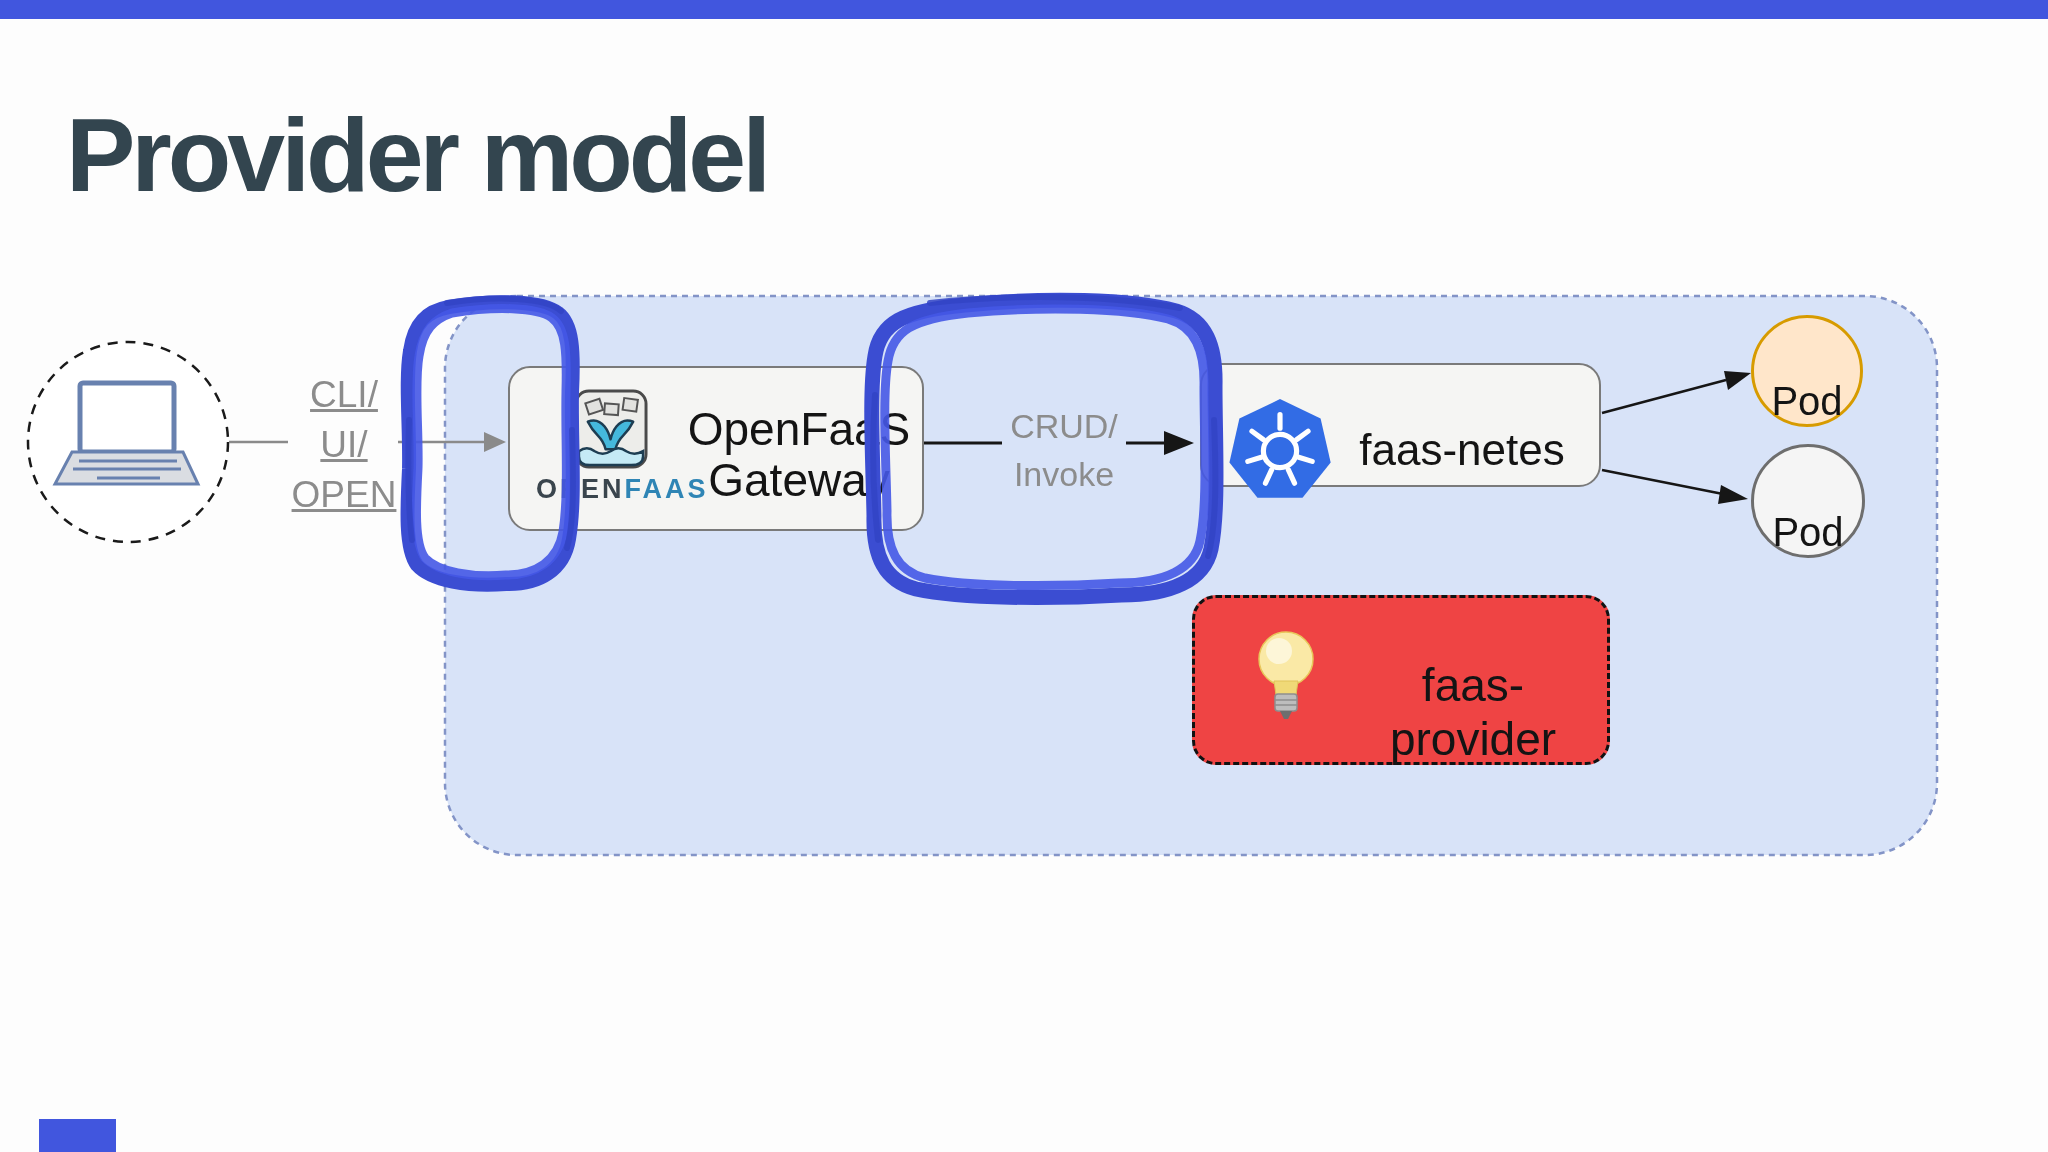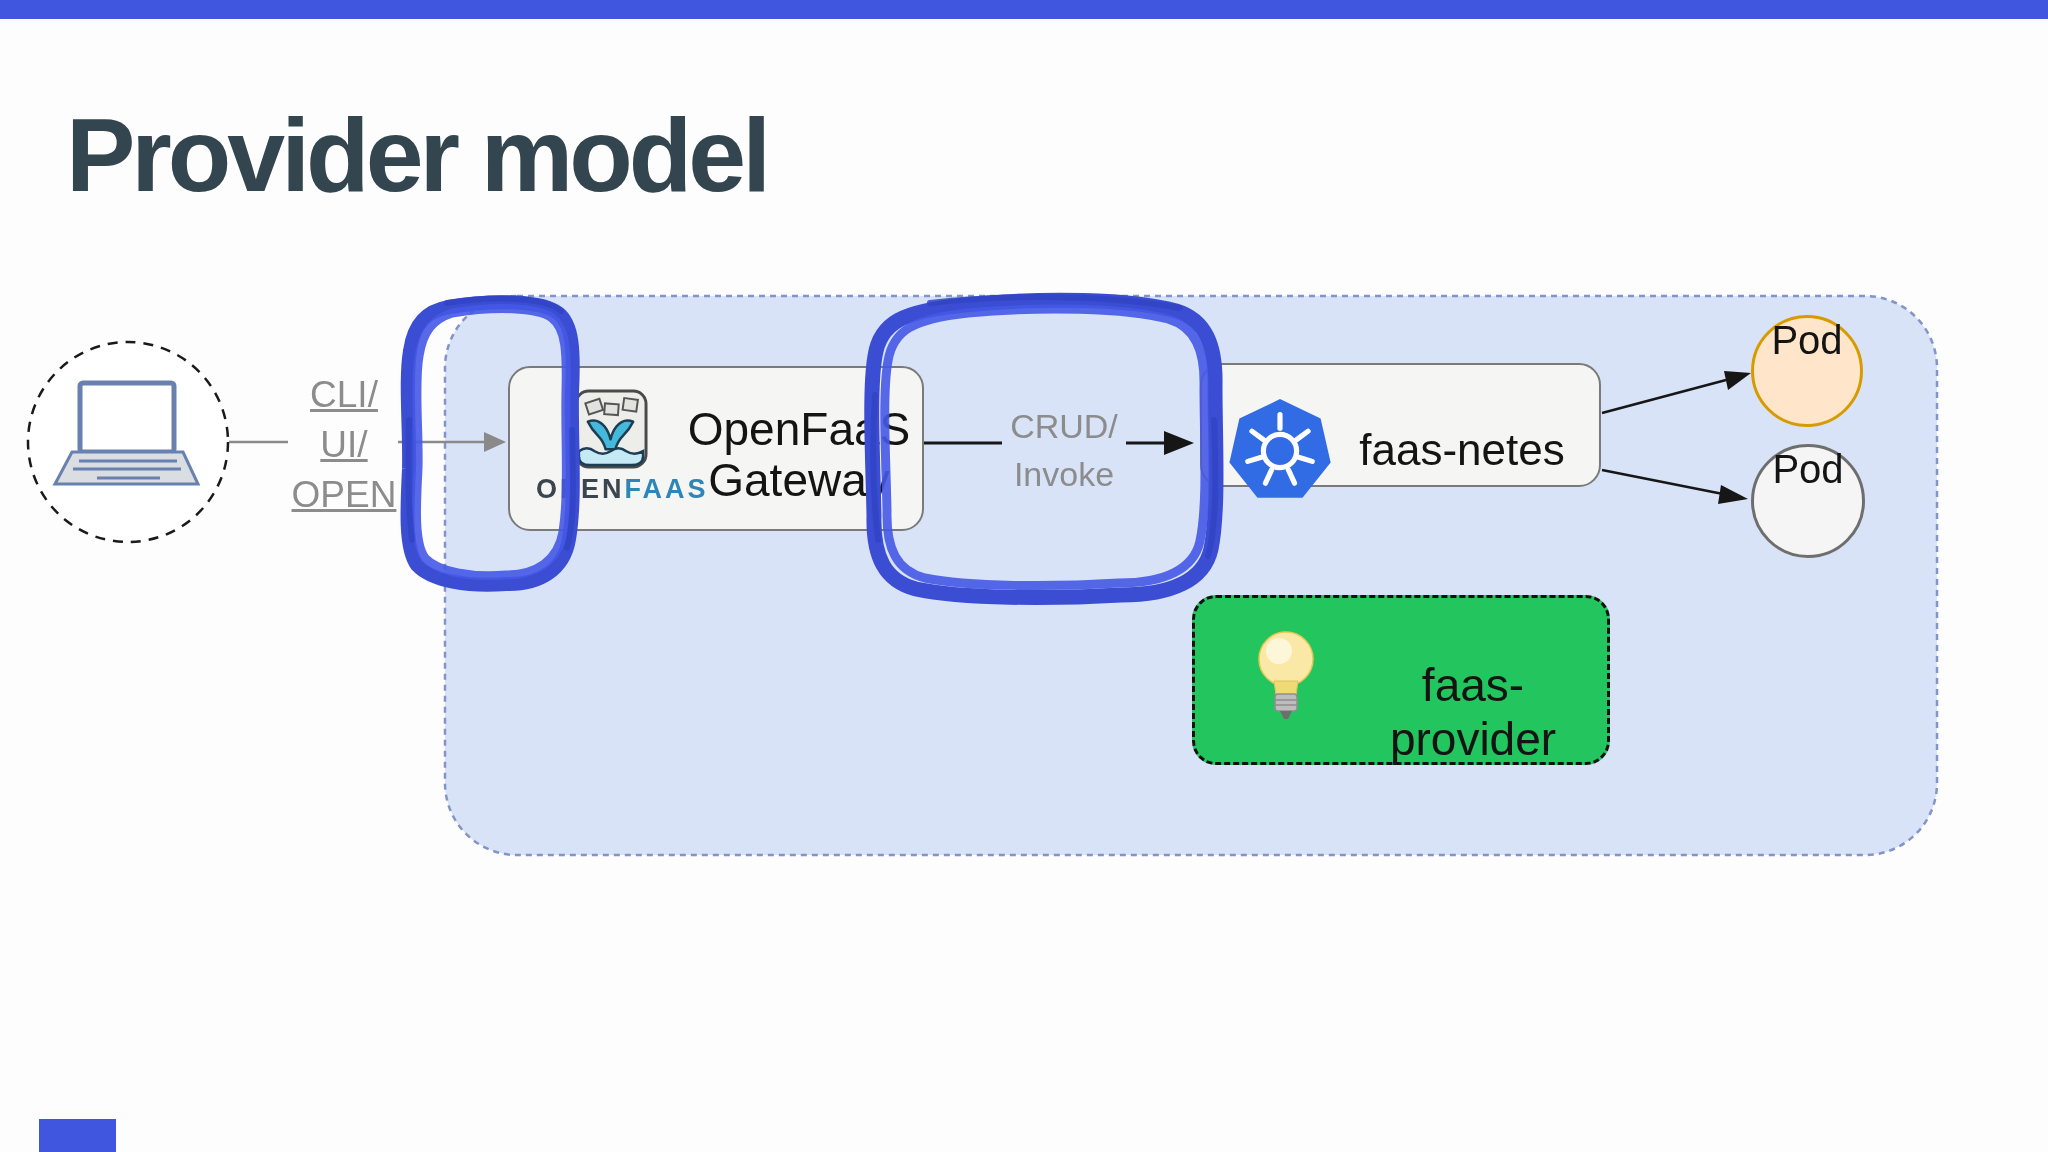--- a/index.html
+++ b/index.html
@@ -13,24 +13,24 @@
   .box-label{position:absolute;text-align:center;color:#141414;}
   .gw-box{left:508px;top:366px;width:416px;height:165px;}
   .gw-label{left:173px;top:36px;width:232px;font-size:46px;line-height:51px;}
   .gw-logo{position:absolute;left:64px;top:21px;}
   .gw-word{position:absolute;left:26px;top:106px;width:148px;text-align:center;font-size:27px;font-weight:bold;letter-spacing:3px;white-space:nowrap;}
   .gw-word .w1{color:#3A454D;}
   .gw-word .w2{color:#2F85B5;text-align:right;}
   .kn-box{left:1200px;top:363px;width:401px;height:124px;}
   .kn-label{left:135px;top:60px;width:250px;font-size:44px;}
   .kn-logo{position:absolute;left:26px;top:32px;}
-  .fp-box{left:1192px;top:595px;width:418px;height:170px;background:#22c55e;border:3px dashed #111111;border-radius:24px;}
+  .fp-box{left:1192px;top:595px;width:418px;height:170px;background:#ef4444;border:3px dashed #111111;border-radius:24px;}
   .fp-label{left:150px;top:60px;width:256px;font-size:46px;}
   .fp-bulb{position:absolute;left:60px;top:31px;}
-  .pod{position:absolute;border-radius:50%;box-sizing:border-box;display:flex;align-items:flex-start;justify-content:center;font-size:40px;color:#141414;}
+  .pod{position:absolute;border-radius:50%;box-sizing:border-box;display:flex;align-items:flex-end;justify-content:center;font-size:40px;color:#141414;}
   .pod1{left:1751px;top:315px;width:112px;height:112px;background:#FFE6CA;border:3px solid #D79B00;}
   .pod2{left:1751px;top:444px;width:114px;height:114px;background:#F5F5F5;border:3px solid #6E6E6E;}
   .conn-text{position:absolute;text-align:center;color:#8C8C8C;}
   .cli-text{left:279px;top:370px;width:130px;font-size:37px;line-height:50px;text-decoration:underline;}
   .crud-text{left:974px;top:402px;width:180px;font-size:34px;line-height:48px;}
   .z1{z-index:1}.z2{z-index:2}.z3{z-index:3}.z4{z-index:4}
 </style>
 </head>
 <body>
 

